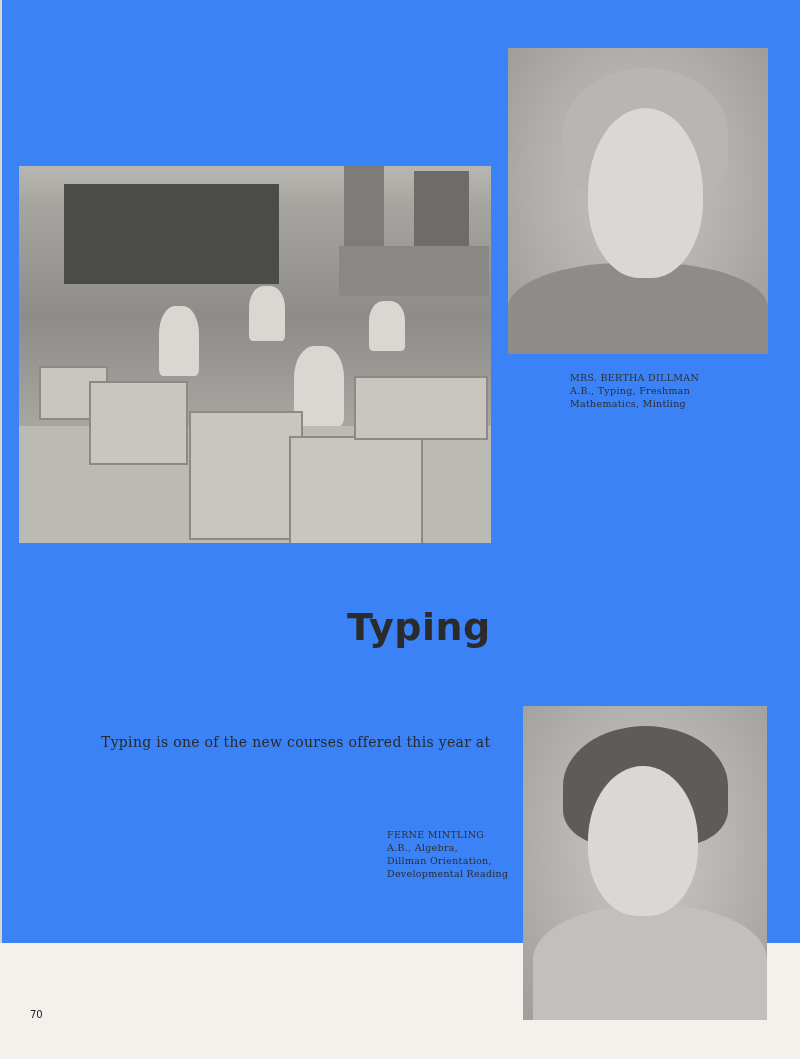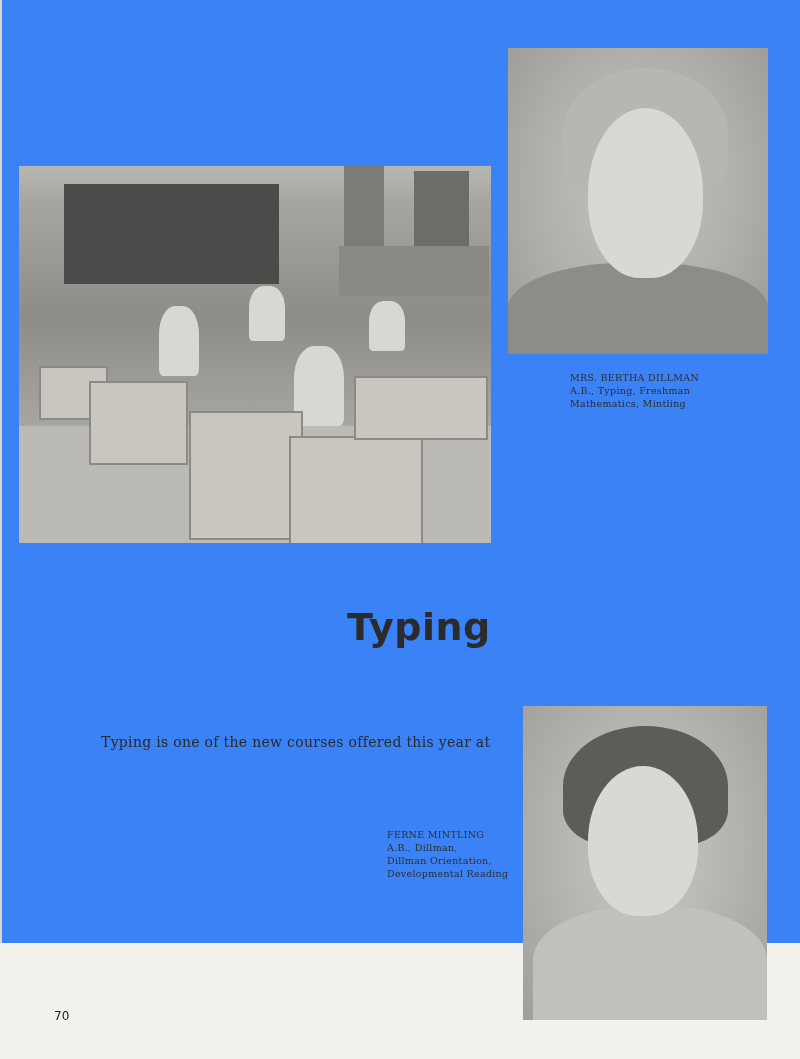--- a/index.html
+++ b/index.html
@@ -26,22 +26,22 @@
   .hair { position: absolute; border-radius: 50% 50% 30% 30%; }
   .shoulders { position: absolute; border-radius: 45% 45% 0 0; background: #8d8c88; }
   .caption { position: absolute; font-size: 9.5px; line-height: 13px; letter-spacing: 0.3px; color: #2e2e2e; }
   .caption div { white-space: nowrap; }
   .cap1 { left: 568px; top: 371px; }
   .cap2 { left: 385px; top: 828px; }
   .body-text { position: absolute; left: 99px; top: 736px; font-size: 14px; line-height: 13px; letter-spacing: 0.3px; }
   .body-text div { white-space: nowrap; }
   .title { position: absolute; left: 345px; top: 585px; font-family: "DejaVu Sans", sans-serif;
            font-weight: bold; font-size: 38px; color: #2b2b2b; letter-spacing: 0.5px; margin-top: 20px; }
-  .page-number { position: absolute; left: 52px; top: 1009px; font-family: "DejaVu Sans", sans-serif;
-                 font-size: 12px; color: #222; }
+  .page-number { position: absolute; left: 28px; top: 1009px; font-family: "DejaVu Sans", sans-serif;
+                 font-size: 10px; color: #222; }
 </style>
 </head>
 <body>
 
 <div class="page">
 
   <div class="photo classroom" title="Students typing at desks in a classroom">
     <div class="board"></div>
     <div class="window"></div>
     <div class="window2"></div>
@@ -71,21 +71,21 @@
   </div>
 
   <div class="title">Typing</div>
 
   <div class="body-text">
     <div>Typing is one of the new courses offered this year at</div>
   </div>
 
   <div class="caption cap2">
     <div>FERNE MINTLING</div>
-    <div>A.B., Dillman,</div>
+    <div>A.B., Algebra,</div>
     <div>Dillman Orientation,</div>
     <div>Developmental Reading</div>
   </div>
 
   <div class="photo portrait2" title="Portrait of Ferne Mintling">
     <div class="shoulders" style="left:10px;top:200px;width:234px;height:120px;background:#c2c0bc;"></div>
     <div class="hair" style="left:40px;top:20px;width:165px;height:120px;background:#5e5c59;"></div>
     <div class="face" style="left:65px;top:60px;width:110px;height:150px;"></div>
   </div>
 

